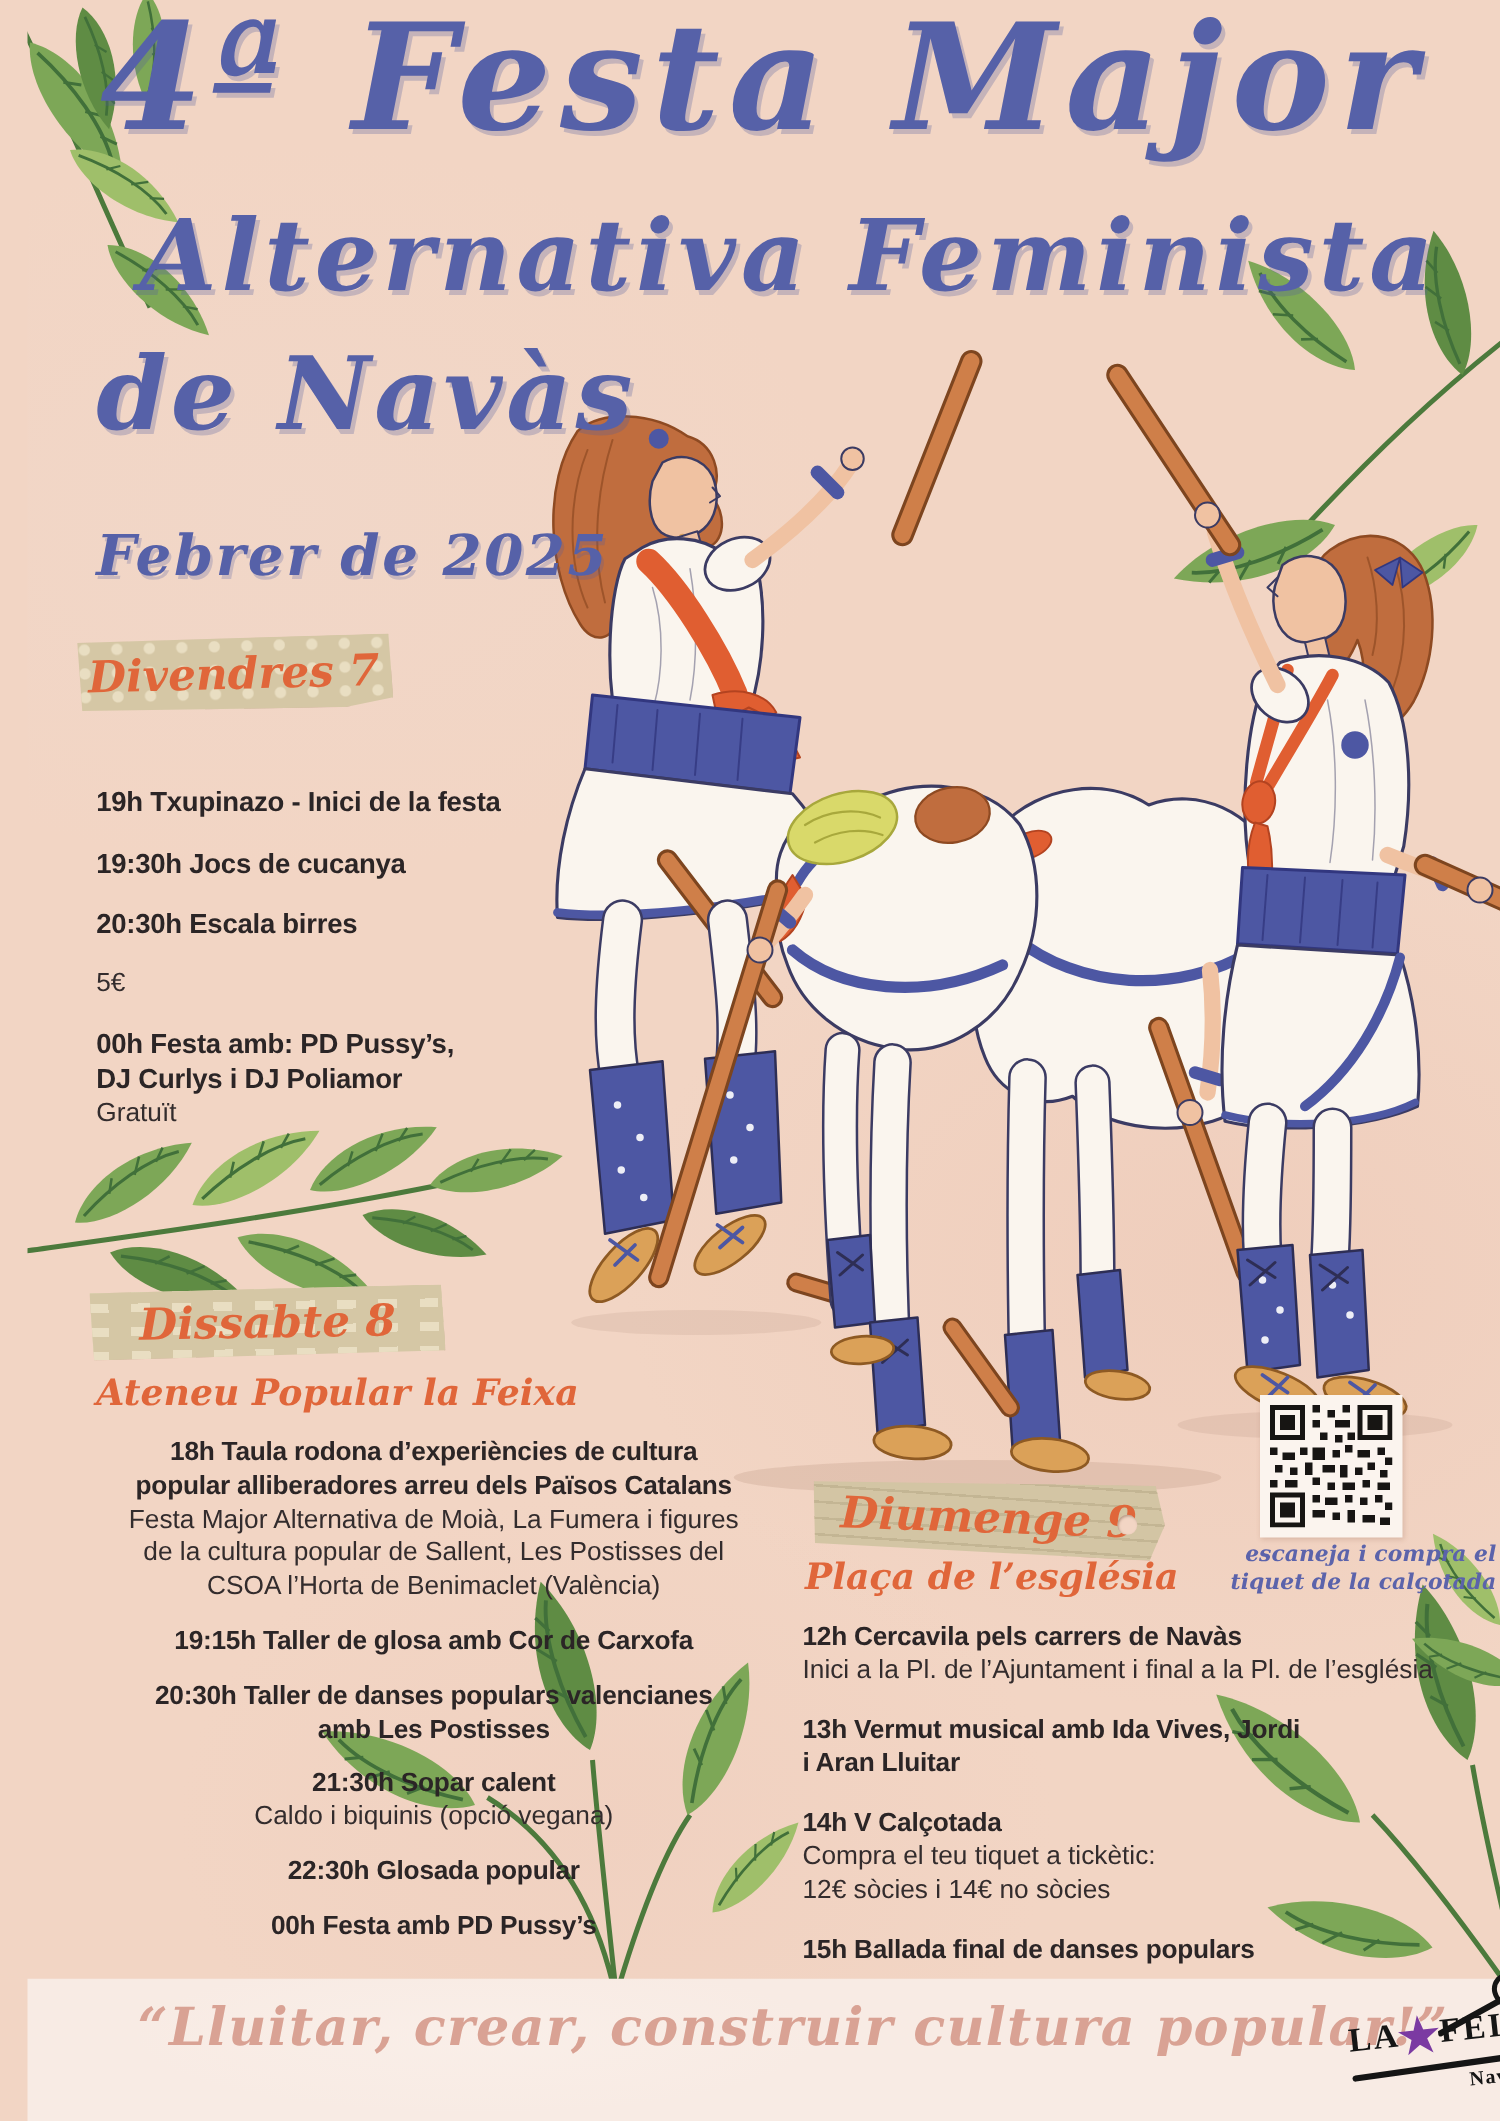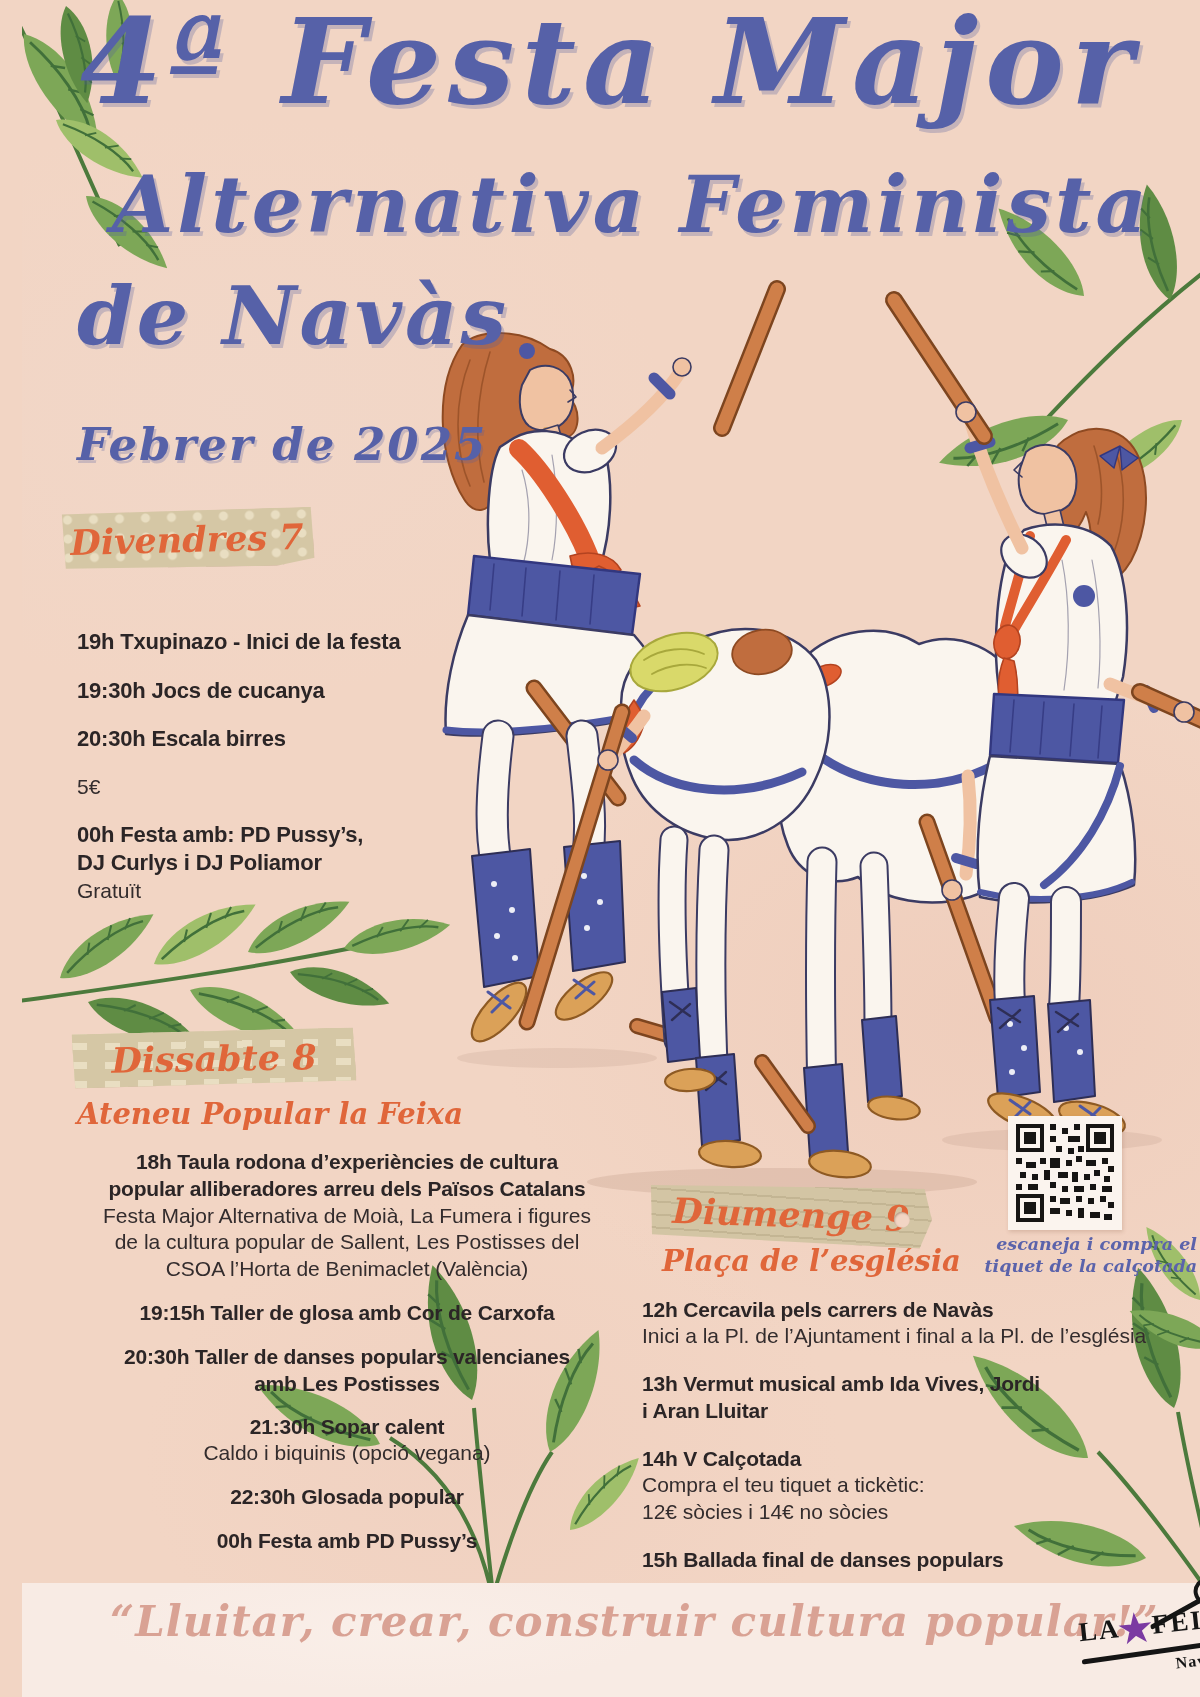--- a/index.html
+++ b/index.html
@@ -36,21 +36,21 @@
       clip-path:polygon(0 4%,99% 0,100% 94%,1% 100%);transform:rotate(-1deg);}
   #tape-diu{left:628px;top:1184px;width:282px;height:60px;background:
       repeating-linear-gradient(2deg, transparent 0 11px, rgba(190,176,142,.75) 11px 13px),#d3c5a4;
       clip-path:polygon(0 10%,97% 0,100% 52%,96% 100%,1% 92%);transform:rotate(2deg);}
   #tape-diu .hole{position:absolute;right:22px;top:24px;width:16px;height:16px;border-radius:50%;
       background:#f2d5c4;box-shadow:inset 1px 1px 2px rgba(100,70,50,.4);}
   
   .venue{color:#e0663a;font-size:29px;white-space:nowrap;}
   #venue-div{left:55px;top:578px;}
   #venue-dis{left:55px;top:1097px;}
-  #venue-diu{left:640px;top:1244px;}
+  #venue-diu{left:622px;top:1244px;}
   .events{position:absolute;z-index:2;}
   #events-div{left:55px;top:628px;width:500px;}
   #events-dis{left:55px;top:1148px;width:540px;text-align:center;}
   #events-diu{left:620px;top:1296px;width:565px;}
   .event{margin-bottom:20px;}
   #events-dis .event{margin-bottom:16px;}
   .ev-title{font-weight:bold;font-size:22px;line-height:1.3;color:#2b2526;
             letter-spacing:-.2px;white-space:pre-line;}
   #events-dis .ev-title,#events-diu .ev-title{font-size:21px;}
   .ev-detail{font-weight:normal;font-size:21px;line-height:1.28;color:#332c2d;white-space:pre-line;}

